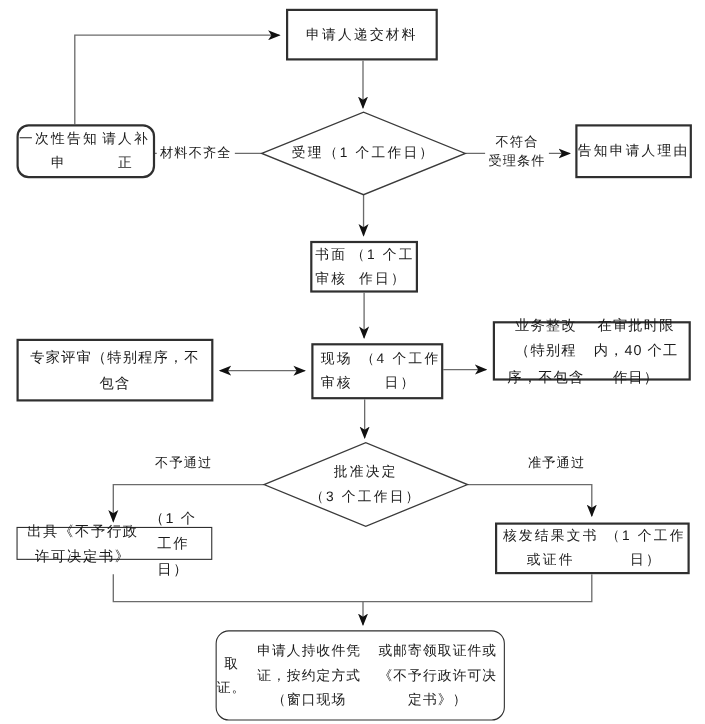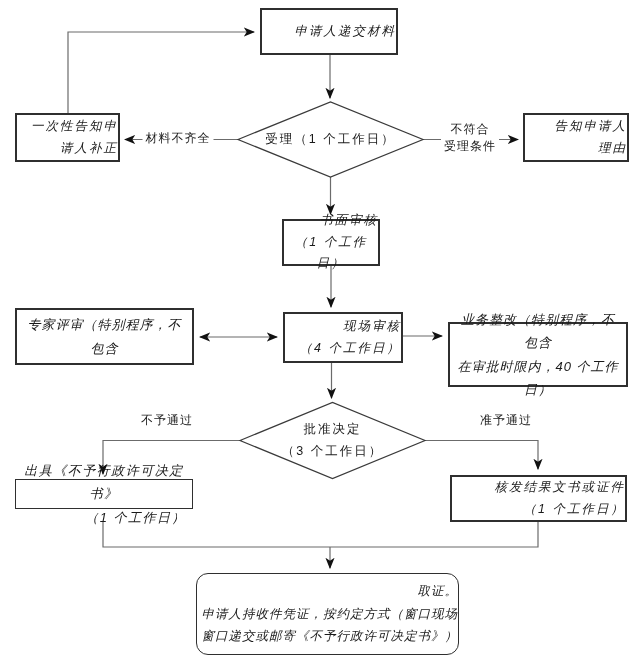--- a/index.html
+++ b/index.html
@@ -11,23 +11,23 @@
   }
   *{box-sizing:border-box;margin:0;padding:0;}
   html,body{width:641px;height:658px;background:var(--bg);overflow:hidden;}
   body{font-family:"Liberation Sans","DejaVu Sans",sans-serif;color:var(--text);}
   .canvas{position:relative;width:641px;height:658px;background:var(--bg);}
   .wires{position:absolute;left:0;top:0;width:641px;height:658px;}
   .node{
     position:absolute;
     border:2px solid var(--border);
     background:var(--bg);
-    display:flex;flex-direction:column;justify-content:center;align-items:flex-end;
+    display:flex;flex-direction:row;justify-content:center;align-items:center;
     text-align:center;
-    font-size:12.5px;line-height:1.75;letter-spacing:2px;font-style:italic;
+    font-size:12.5px;line-height:1.75;letter-spacing:2px;
   }
   .node.thin{border-width:1.5px;}
   .node.long{letter-spacing:1px;font-size:13px;line-height:1.8;padding:0 6px;}
   .node.round{border-radius:12px;border-width:1.5px;letter-spacing:1px;line-height:1.8;}
   .diamond-label{
     position:absolute;background:transparent;
     display:flex;flex-direction:column;justify-content:center;align-items:center;
     text-align:center;font-size:12.5px;line-height:1.7;letter-spacing:2px;
   }
   .edge-label{
@@ -82,21 +82,21 @@
 
     <polygon class="shape" points="238,139.5 330.5,102 423,139.5 330.5,177"></polygon>
 
     <polygon class="shape" points="240,440.5 332.5,402.5 425,440.5 332.5,478.5"></polygon>
   </svg>
 
   <div class="node" style="left:260px;top:8px;width:138px;height:47px;">
     <span>申请人递交材料</span>
   </div>
 
-  <div class="node" style="left:15px;top:113px;width:105px;height:49px;">
+  <div class="node" style="left:15px;top:113px;width:126px;height:49px;border-radius:11px;">
     <span>一次性告知申</span>
     <span>请人补正</span>
   </div>
 
   <div class="node" style="left:523px;top:113px;width:106px;height:49px;">
     <span>告知申请人</span>
     <span>理由</span>
   </div>
 
   <div class="node" style="left:282px;top:219px;width:98px;height:47px;">
@@ -106,39 +106,39 @@
 
   <div class="node long" style="left:15px;top:308px;width:179px;height:57px;">
     <span>专家评审（特别程序，不包含</span>
   </div>
 
   <div class="node" style="left:283px;top:312px;width:120px;height:51px;">
     <span>现场审核</span>
     <span>（4 个工作日）</span>
   </div>
 
-  <div class="node long" style="left:448px;top:322px;width:180px;height:65px;">
+  <div class="node long" style="left:448px;top:292px;width:180px;height:54px;">
     <span>业务整改（特别程序，不包含</span>
     <span>在审批时限内，40 个工作日）</span>
   </div>
 
   <div class="node long thin" style="left:15px;top:479px;width:178px;height:30px;letter-spacing:1.5px;">
     <span>出具《不予行政许可决定书》</span>
     <span>（1 个工作日）</span>
   </div>
 
   <div class="node" style="left:450px;top:475px;width:177px;height:47px;">
     <span>核发结果文书或证件</span>
     <span>（1 个工作日）</span>
   </div>
 
   <div class="node round" style="left:196px;top:573px;width:263px;height:82px;">
     <span>取证。</span>
     <span>申请人持收件凭证，按约定方式（窗口现场</span>
-    <span>窗口递交或邮寄《不予行政许可决定书》）</span>
+    <span>或邮寄领取证件或《不予行政许可决定书》）</span>
   </div>
 
   <div class="diamond-label" style="left:253px;top:112px;width:155px;height:55px;">
     <span>受理（1 个工作日）</span>
   </div>
 
   <div class="diamond-label" style="left:255px;top:413px;width:155px;height:55px;">
     <span>批准决定</span>
     <span>（3 个工作日）</span>
   </div>

